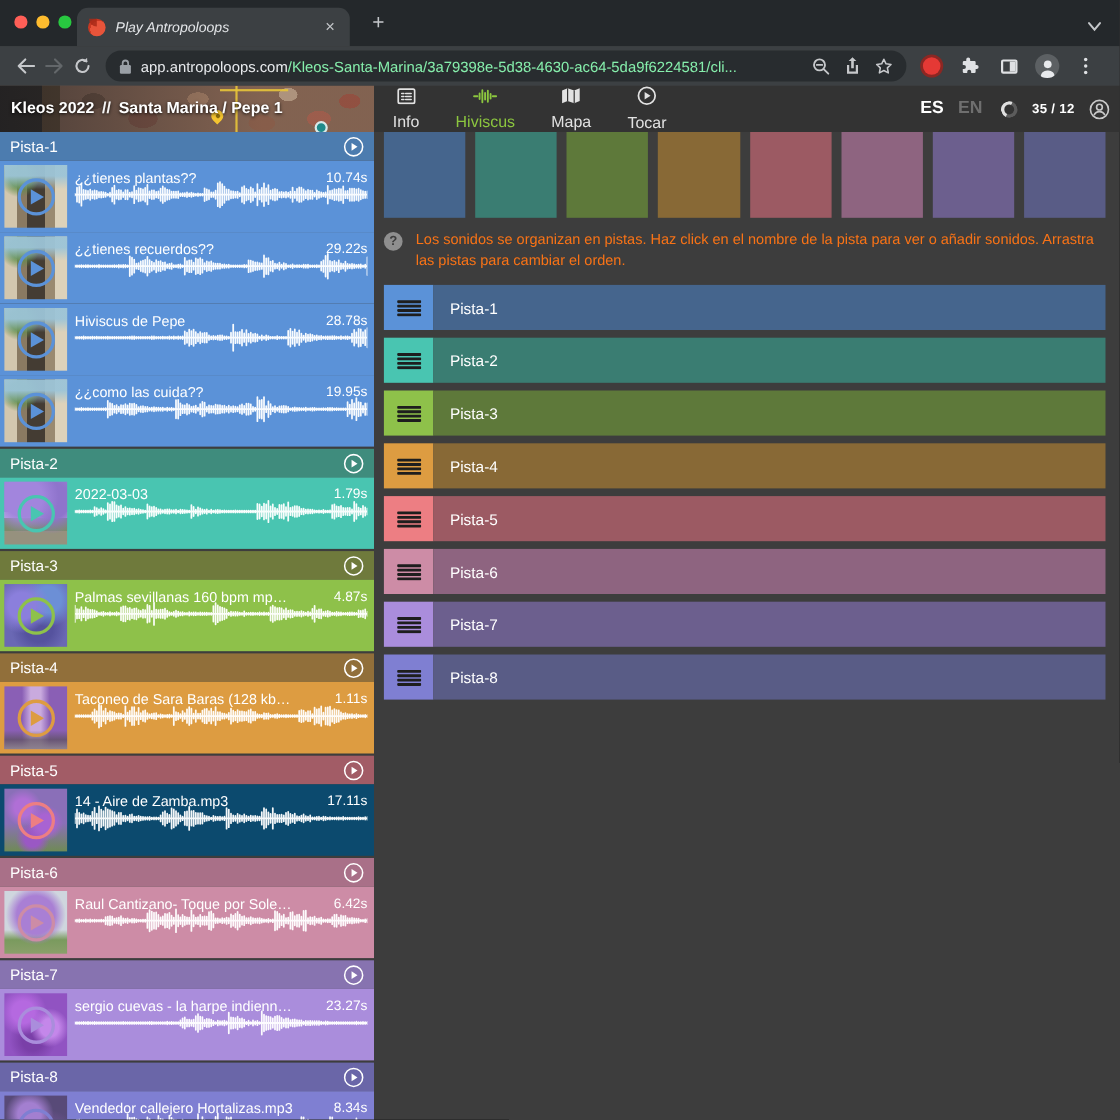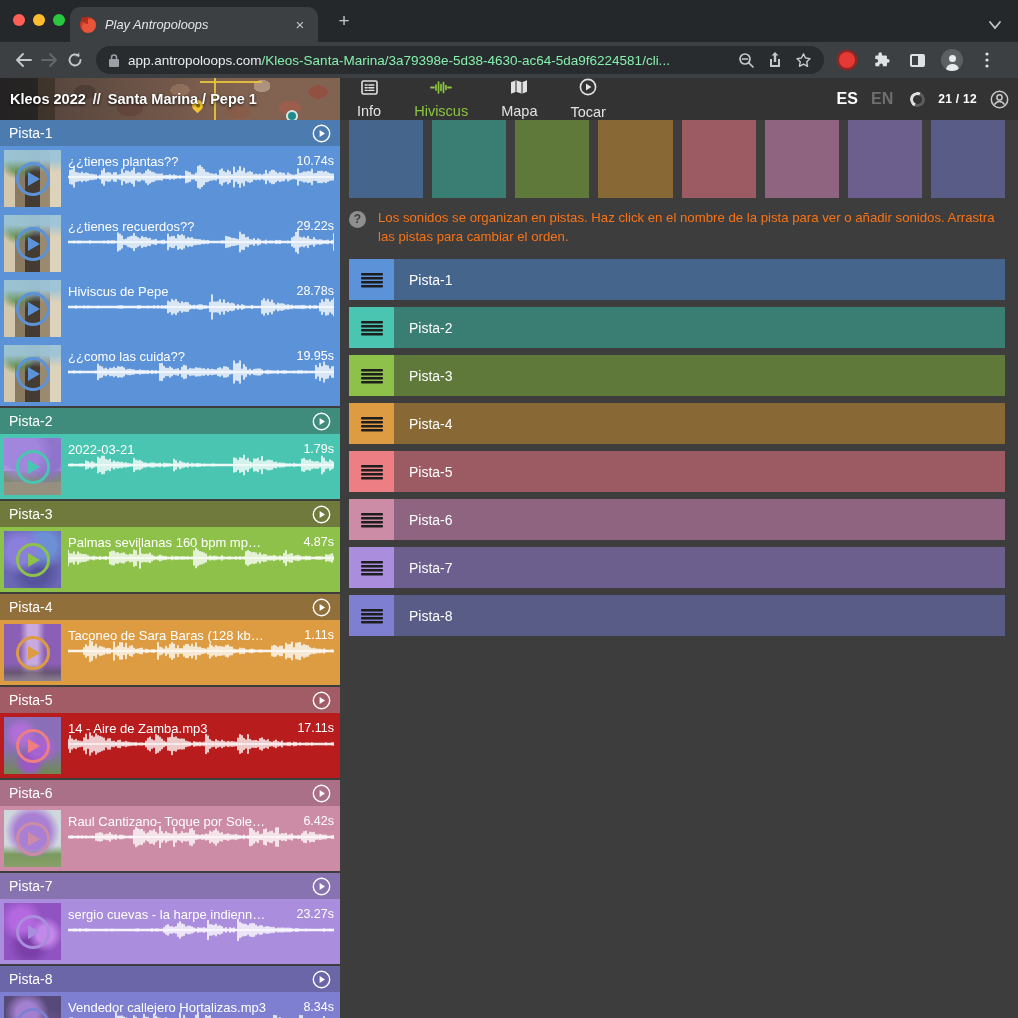--- a/index.html
+++ b/index.html
@@ -253,21 +253,21 @@
             <circle cx="9" cy="9" r="7.6" fill="none" stroke="#e2e2e2" stroke-width="1.6"></circle>
             <path d="M7 5.6v6.8L12.4 9z" fill="#e2e2e2"></path>
           </svg>
         <span>Tocar</span>
       </div>
     </div>
     <div class="hdr-right">
       <span class="lang es">ES</span>
       <span class="lang en">EN</span>
       <span class="spinner"></span>
-      <span class="counter">21 / 12</span>
+      <span class="counter">35 / 12</span>
       <svg width="19" height="19" viewBox="0 0 19 19">
           <circle cx="9.5" cy="9.5" r="8.2" fill="none" stroke="#c9c9c9" stroke-width="1.5"></circle>
           <circle cx="9.5" cy="7.4" r="2.6" fill="none" stroke="#c9c9c9" stroke-width="1.5"></circle>
           <path d="M4.6 14.6a5.4 5.4 0 0 1 9.8 0" fill="none" stroke="#c9c9c9" stroke-width="1.5"></path>
         </svg>
     </div>
   </div>
 
   <div class="sidebar" id="sidebar">
       <div class="section">
@@ -338,21 +338,21 @@
               <path d="M7.6 6v7l5.4-3.5z" fill="#fff"></path>
             </svg>
           </span>
         </div>
         <div class="clip" style="background: rgb(73, 197, 177);">
           <div class="thumb th2">
          <span class="ring" style="border-color:#49C5B1">
            <span class="tri" style="border-left-color:#49C5B1"></span>
          </span>
        </div>
-       <span class="clip-name">2022-03-21</span>
+       <span class="clip-name">2022-03-03</span>
        <span class="clip-dur">1.79s</span>
        <span class="wave"><svg width="266" height="28" viewBox="0 0 266 28">
               <path d="M0 14L266 14M0 13.2L0 14.8M2 13.2L2 14.8M4 12.9L4 15.1M6 13.2L6 14.8M8 13.2L8 14.8M10 13.2L10 14.8M12 13.1L12 14.9M14 13.0L14 15.0M16 13.2L16 14.8M18 10.0L18 18.0M20 10.9L20 17.1M22 12.0L22 16.0M24 10.9L24 17.1M26 11.9L26 16.1M28 12.9L28 15.1M30 6.3L30 21.7M32 7.5L32 20.5M34 5.2L34 22.8M36 5.4L36 22.6M38 8.5L38 19.5M40 9.3L40 18.7M42 8.4L42 19.6M44 11.5L44 16.5M46 10.0L46 18.0M48 11.4L48 16.6M50 11.1L50 16.9M52 11.6L52 16.4M54 11.4L54 16.6M56 12.2L56 15.8M58 11.9L58 16.1M60 12.6L60 15.4M62 12.8L62 15.2M64 13.1L64 14.9M66 7.6L66 20.4M68 9.4L68 18.6M70 10.1L70 17.9M72 9.5L72 18.5M74 10.7L74 17.3M76 12.0L76 16.0M78 12.1L78 15.9M80 12.8L80 15.2M82 12.4L82 15.6M84 12.1L84 15.9M86 12.0L86 16.0M88 12.8L88 15.2M90 12.8L90 15.2M92 12.2L92 15.8M94 13.2L94 14.8M96 12.3L96 15.7M98 12.5L98 15.5M100 12.7L100 15.3M102 12.9L102 15.1M104 13.2L104 14.8M106 8.2L106 19.8M108 9.9L108 18.1M110 12.3L110 15.7M112 10.2L112 17.8M114 11.2L114 16.8M116 12.0L116 16.0M118 12.6L118 15.4M120 12.0L120 16.0M122 13.2L122 14.8M124 12.4L124 15.6M126 13.1L126 14.9M128 12.7L128 15.3M130 12.6L130 15.4M132 12.8L132 15.2M134 13.2L134 14.8M136 13.0L136 15.0M138 13.2L138 14.8M140 13.2L140 14.8M142 13.2L142 14.8M144 13.1L144 14.9M146 13.0L146 15.0M148 13.2L148 14.8M150 13.2L150 14.8M152 13.2L152 14.8M154 13.2L154 14.8M156 13.2L156 14.8M158 13.2L158 14.8M160 13.2L160 14.8M162 13.2L162 14.8M164 13.2L164 14.8M166 7.1L166 20.9M168 7.6L168 20.4M170 9.6L170 18.4M172 6.8L172 21.2M174 7.6L174 20.4M176 4.3L176 23.7M178 9.3L178 18.7M180 7.5L180 20.5M182 10.7L182 17.3M184 11.7L184 16.3M186 8.0L186 20.0M188 8.2L188 19.8M190 7.4L190 20.6M192 10.1L192 17.9M194 5.6L194 22.4M196 10.7L196 17.3M198 10.1L198 17.9M200 9.2L200 18.8M202 9.2L202 18.8M204 9.8L204 18.2M206 11.6L206 16.4M208 11.3L208 16.7M210 12.4L210 15.6M212 12.1L212 15.9M214 12.3L214 15.7M216 12.3L216 15.7M218 12.9L218 15.1M220 13.1L220 14.9M222 12.9L222 15.1M224 13.2L224 14.8M226 12.6L226 15.4M228 13.1L228 14.9M230 13.2L230 14.8M232 13.0L232 15.0M234 8.2L234 19.8M236 7.5L236 20.5M238 9.3L238 18.7M240 9.7L240 18.3M242 8.8L242 19.2M244 10.6L244 17.4M246 11.0L246 17.0M248 10.7L248 17.3M250 10.7L250 17.3M252 12.1L252 15.9M254 5.3L254 22.7M256 7.3L256 20.7M258 10.5L258 17.5M260 11.3L260 16.7M262 9.0L262 19.0M264 10.3L264 17.7M266 11.3L266 16.7" stroke="#fff" stroke-width="1.6" stroke-linecap="round" fill="none" opacity="0.96"></path>
             </svg></span>
         </div>
       </div>
       <div class="section">
         <div class="sec-head" style="background: rgb(111, 122, 60);">
           <span>Pista-3</span>
     <span style="display:flex">
@@ -401,21 +401,21 @@
       <div class="section">
         <div class="sec-head" style="background: rgb(162, 92, 102);">
           <span>Pista-5</span>
     <span style="display:flex">
             <svg width="19" height="19" viewBox="0 0 19 19">
               <circle cx="9.5" cy="9.5" r="8.2" fill="none" stroke="#fff" stroke-width="1.4"></circle>
               <path d="M7.6 6v7l5.4-3.5z" fill="#fff"></path>
             </svg>
           </span>
         </div>
-        <div class="clip" style="background: #b91c1c;">
+        <div class="clip" style="background: #0c4a6e;">
           <div class="thumb th5">
          <span class="ring" style="border-color:#ED7E83">
            <span class="tri" style="border-left-color:#ED7E83"></span>
          </span>
        </div>
        <span class="clip-name">14 - Aire de Zamba.mp3</span>
        <span class="clip-dur">17.11s</span>
        <span class="wave"><svg width="266" height="28" viewBox="0 0 266 28">
               <path d="M0 14L266 14M0 9.7L0 18.3M2 5.8L2 22.2M4 9.0L4 19.0M6 10.3L6 17.7M8 9.5L8 18.5M10 11.1L10 16.9M12 11.4L12 16.6M14 11.7L14 16.3M16 8.0L16 20.0M18 4.4L18 23.6M20 9.7L20 18.3M22 3.1L22 24.9M24 6.0L24 22.0M26 7.4L26 20.6M28 4.1L28 23.9M30 5.7L30 22.3M32 6.5L32 21.5M34 7.4L34 20.6M36 8.2L36 19.8M38 11.0L38 17.0M40 9.0L40 19.0M42 8.9L42 19.1M44 11.6L44 16.4M46 11.4L46 16.6M48 12.3L48 15.7M50 10.8L50 17.2M52 10.4L52 17.6M54 12.3L54 15.7M56 12.3L56 15.7M58 11.6L58 16.4M60 12.3L60 15.7M62 12.6L62 15.4M64 12.8L64 15.2M66 12.9L66 15.1M68 12.6L68 15.4M70 13.2L70 14.8M72 13.1L72 14.9M74 13.1L74 14.9M76 13.2L76 14.8M78 11.2L78 16.8M80 8.5L80 19.5M82 7.3L82 20.7M84 9.7L84 18.3M86 10.8L86 17.2M88 4.8L88 23.2M90 5.8L90 22.2M92 7.4L92 20.6M94 9.2L94 18.8M96 11.3L96 16.7M98 12.4L98 15.6M100 8.1L100 19.9M102 7.6L102 20.4M104 3.5L104 24.5M106 7.5L106 20.5M108 7.1L108 20.9M110 8.9L110 19.1M112 9.2L112 18.8M114 9.1L114 18.9M116 9.3L116 18.7M118 11.4L118 16.6M120 11.9L120 16.1M122 12.3L122 15.7M124 13.2L124 14.8M126 11.7L126 16.3M128 12.3L128 15.7M130 12.6L130 15.4M132 12.3L132 15.7M134 12.8L134 15.2M136 12.4L136 15.6M138 4.6L138 23.4M140 6.0L140 22.0M142 9.7L142 18.3M144 11.3L144 16.7M146 11.8L146 16.2M148 9.9L148 18.1M150 11.0L150 17.0M152 11.7L152 16.3M154 10.4L154 17.6M156 11.6L156 16.4M158 12.4L158 15.6M160 11.5L160 16.5M162 12.0L162 16.0M164 11.7L164 16.3M166 12.1L166 15.9M168 12.3L168 15.7M170 8.3L170 19.7M172 4.7L172 23.3M174 5.8L174 22.2M176 8.5L176 19.5M178 10.0L178 18.0M180 4.7L180 23.3M182 9.6L182 18.4M184 10.8L184 17.2M186 10.7L186 17.3M188 10.6L188 17.4M190 11.3L190 16.7M192 8.9L192 19.1M194 8.0L194 20.0M196 9.9L196 18.1M198 10.8L198 17.2M200 9.7L200 18.3M202 11.9L202 16.1M204 12.3L204 15.7M206 11.4L206 16.6M208 10.4L208 17.6M210 11.9L210 16.1M212 12.4L212 15.6M214 11.2L214 16.8M216 13.1L216 14.9M218 13.1L218 14.9M220 12.6L220 15.4M222 12.5L222 15.5M224 13.2L224 14.8M226 12.3L226 15.7M228 12.6L228 15.4M230 13.2L230 14.8M232 12.9L232 15.1M234 13.2L234 14.8M236 13.2L236 14.8M238 13.1L238 14.9M240 13.0L240 15.0M242 13.2L242 14.8M244 12.7L244 15.3M246 13.2L246 14.8M248 13.2L248 14.8M250 13.2L250 14.8M252 13.2L252 14.8M254 13.2L254 14.8M256 13.2L256 14.8M258 12.9L258 15.1M260 13.2L260 14.8M262 13.2L262 14.8M264 12.9L264 15.1M266 12.8L266 15.2" stroke="#fff" stroke-width="1.6" stroke-linecap="round" fill="none" opacity="0.96"></path>
             </svg></span>

